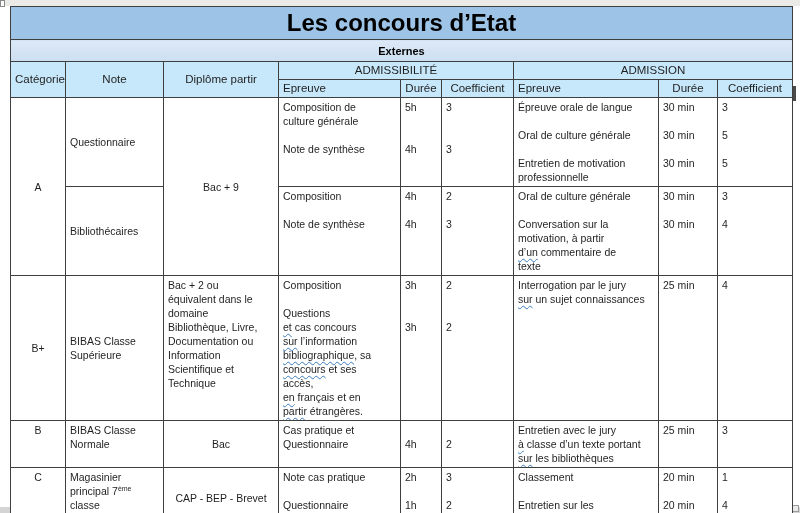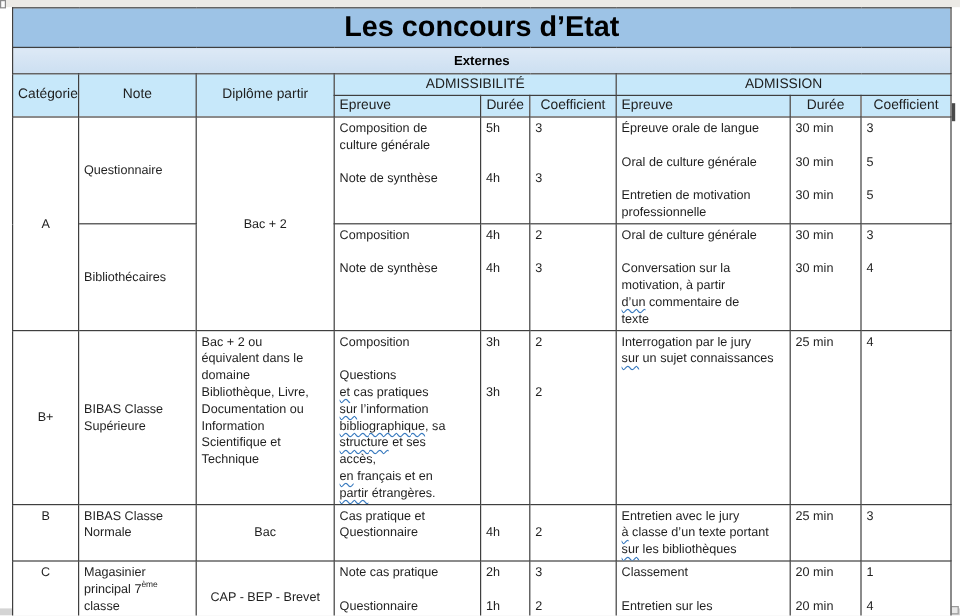--- a/index.html
+++ b/index.html
@@ -64,42 +64,42 @@
       <th>Coefficient</th>
       <th class="left">Epreuve</th>
       <th>Durée</th>
       <th>Coefficient</th>
     </tr>
   </thead>
   <tbody>
       <tr style="height: 85px;">
         <td rowspan="2" class="hc vm">A</td>
         <td class="vm">Questionnaire</td>
-        <td rowspan="2" class="hc vm">Bac + 2</td>
+        <td rowspan="2" class="hc vm">Bac + 9</td>
         <td>Composition de<br>culture générale<br><br>Note de synthèse</td>
         <td>5h<br><br><br>4h</td>
         <td>3<br><br><br>3</td>
         <td>Épreuve orale de langue<br><br>Oral de culture générale<br><br>Entretien de motivation<br>professionnelle</td>
         <td>30 min<br><br>30 min<br><br>30 min</td>
         <td>3<br><br>5<br><br>5</td>
       </tr>
       <tr style="height: 84px;">
         <td class="vm">Bibliothécaires</td>
         <td>Composition<br><br>Note de synthèse</td>
         <td>4h<br><br>4h</td>
         <td>2<br><br>3</td>
         <td>Oral de culture générale<br><br>Conversation sur la<br>motivation, à partir<br><span class="u">d’un</span><span> commentaire de</span><br>texte</td>
         <td>30 min<br><br>30 min</td>
         <td>3<br><br>4</td>
       </tr>
       <tr style="height: 145px;">
         <td class="hc vm">B+</td>
         <td class="vm">BIBAS Classe<br>Supérieure</td>
         <td>Bac + 2 ou<br>équivalent dans le<br>domaine<br>Bibliothèque, Livre,<br>Documentation ou<br>Information<br>Scientifique et<br>Technique</td>
-        <td>Composition<br><br>Questions<br><span class="u">et</span><span> cas pratiques</span><br><span class="u">sur</span><span> l’information</span><br><span class="u">bibliographique</span><span>, sa</span><br><span class="u">structure</span><span> et ses</span><br>accès,<br><span class="u">en</span><span> français et en</span><br><span class="u">partir</span><span> étrangères.</span></td>
+        <td>Composition<br><br>Questions<br><span class="u">et</span><span> cas concours</span><br><span class="u">sur</span><span> l’information</span><br><span class="u">bibliographique</span><span>, sa</span><br><span class="u">concours</span><span> et ses</span><br>accès,<br><span class="u">en</span><span> français et en</span><br><span class="u">partir</span><span> étrangères.</span></td>
         <td>3h<br><br><br>3h</td>
         <td>2<br><br><br>2</td>
         <td>Interrogation par le jury<br><span class="u">sur</span><span> un sujet connaissances</span></td>
         <td>25 min</td>
         <td>4</td>
       </tr>
       <tr style="height: 41px;">
         <td class="hc">B</td>
         <td>BIBAS Classe<br>Normale</td>
         <td class="hc vm">Bac</td>

